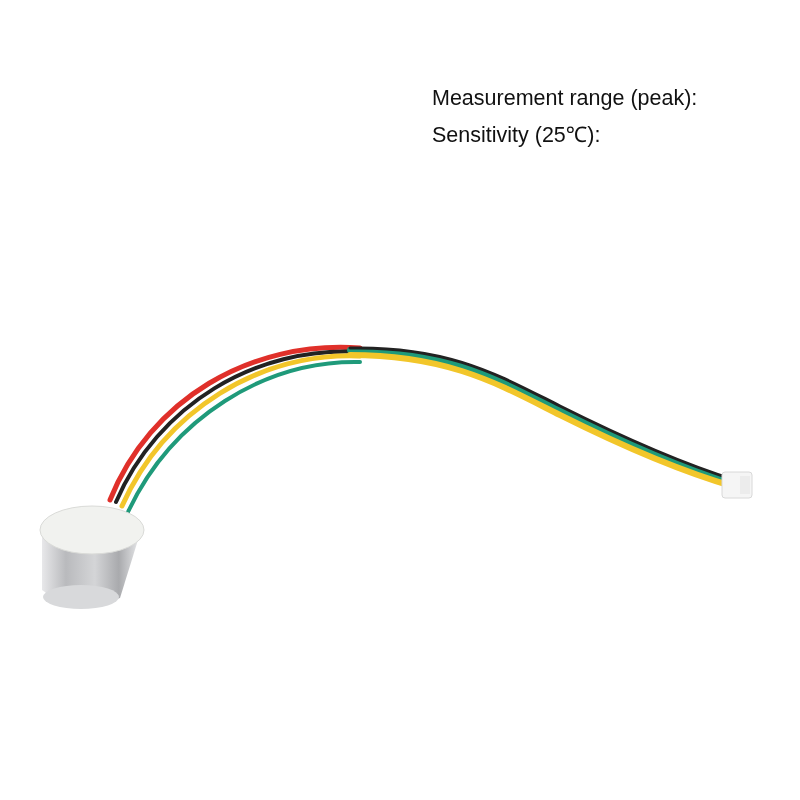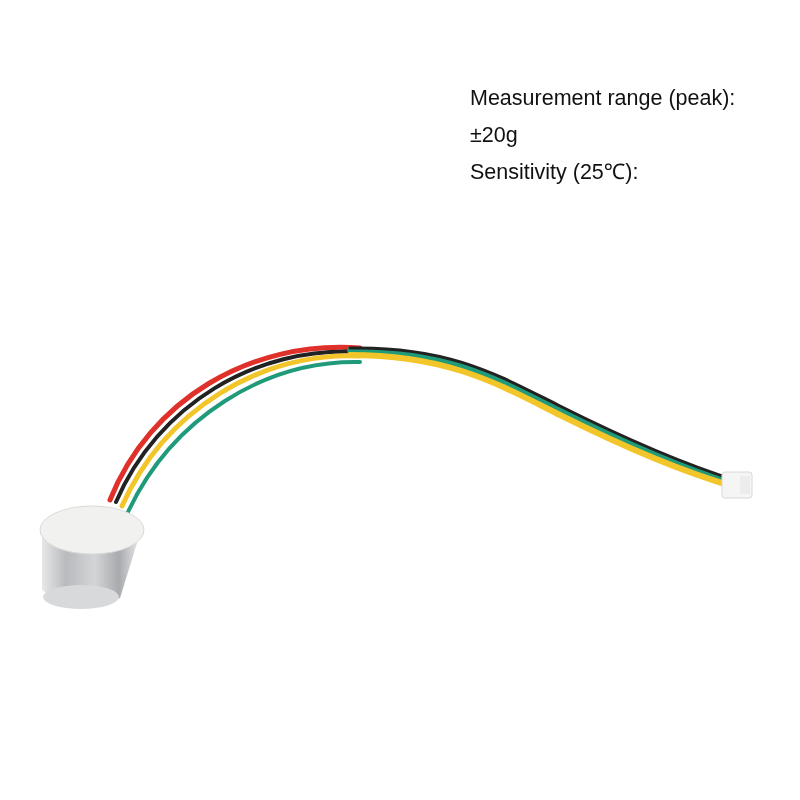--- a/index.html
+++ b/index.html
@@ -1,26 +1,25 @@
 <!DOCTYPE html>
 <html><head>
 <meta charset="utf-8">
 <style>
   html, body { margin:0; padding:0; background:#ffffff; }
   body { width:800px; height:800px; position:relative; overflow:hidden; font-family:"Liberation Sans", sans-serif; }
-  .specs { position:absolute; left:432px; top:80px; color:#111; font-size:21.5px; line-height:37px;margin-left:38px; }
+  .specs { position:absolute; left:432px; top:80px; color:#111; font-size:21.5px; line-height:37px; }
   .specs div { white-space:nowrap; }
   svg.product { position:absolute; left:0; top:0; }
 </style>
 </head>
 <body>
 
 <div class="specs">
   <div>Measurement range (peak):</div>
-  <div>±20g</div>
   <div>Sensitivity (25℃):</div>
 </div>
 
 <svg class="product" width="800" height="800" viewBox="0 0 800 800">
   <defs>
     <linearGradient id="can" x1="0" x2="1" y1="0" y2="0">
       <stop offset="0" stop-color="#e8e8ea"></stop>
       <stop offset="0.25" stop-color="#b9babd"></stop>
       <stop offset="0.55" stop-color="#d4d5d7"></stop>
       <stop offset="0.8" stop-color="#a9aaad"></stop>

